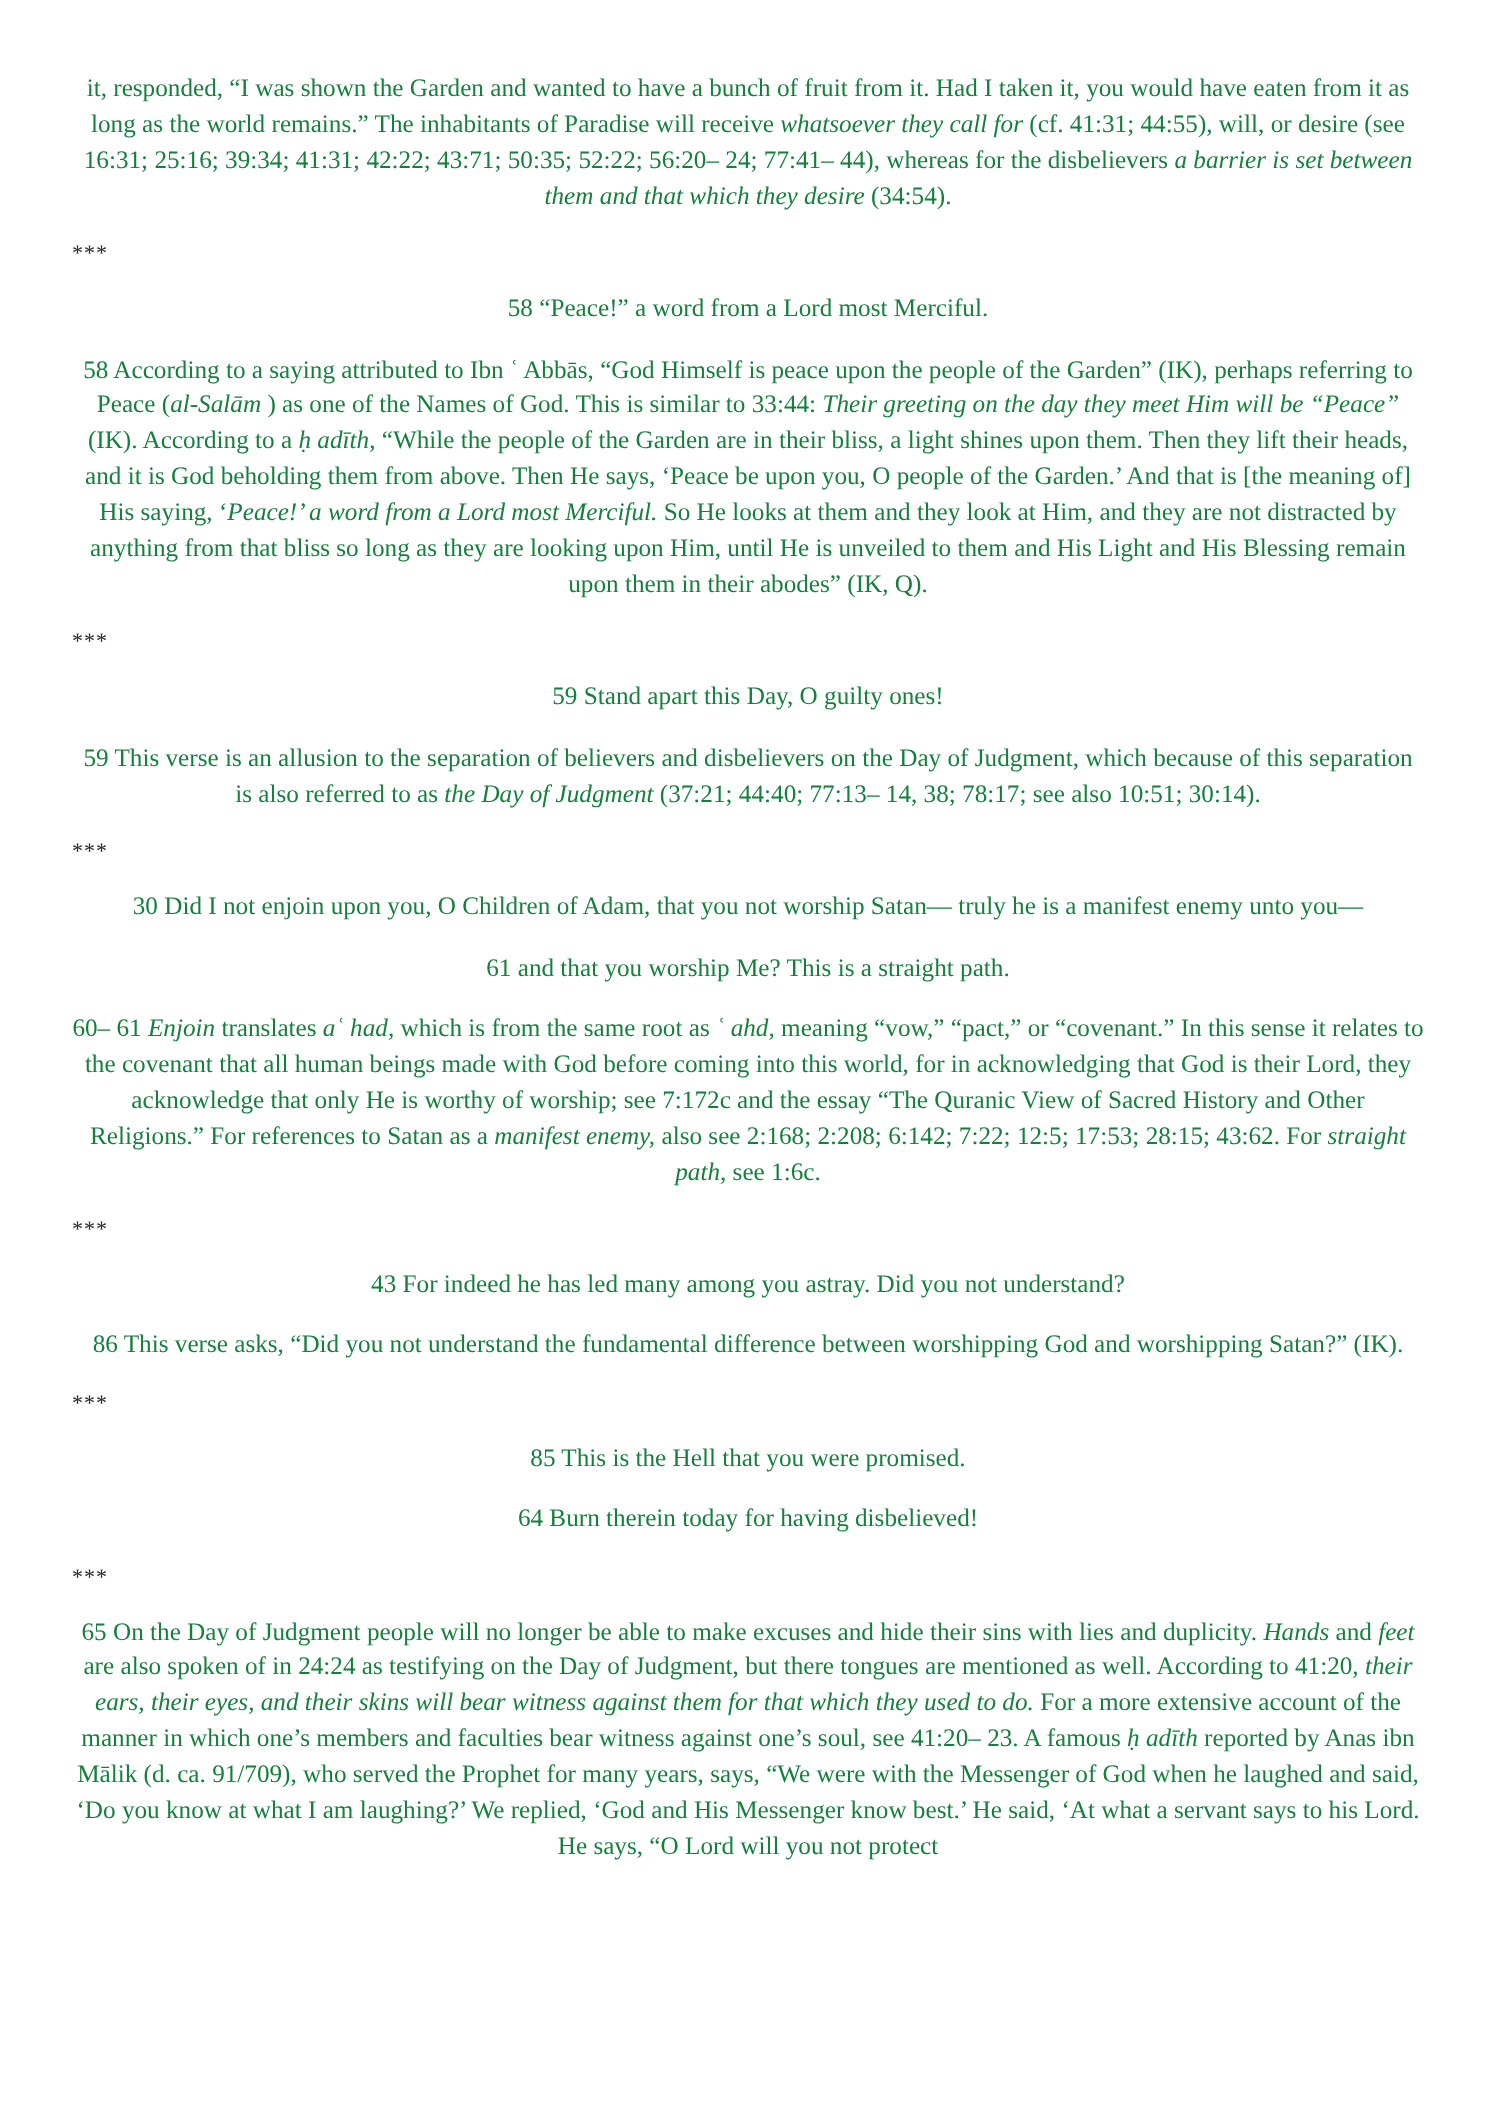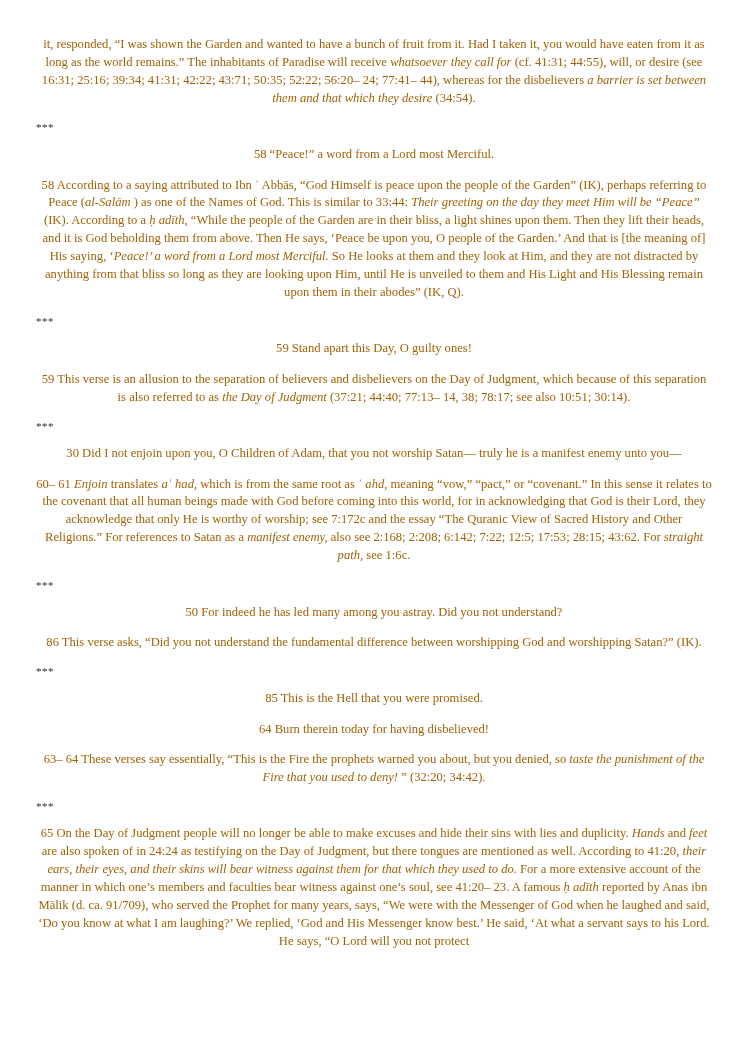--- a/index.html
+++ b/index.html
@@ -21,21 +21,21 @@
     box-sizing: border-box;
     padding: 36px 37px 0 36px;
     overflow: hidden;
     background: #ffffff;
   }
   .body-text {
     font-size: 12.6px;
     line-height: 17.9px;
     text-align: justify;
     text-justify: inter-word;
-    color: #a16207;
+    color: #15803d;
     margin: 0;
   }
   p.para {
     margin: 0 0 12.5px 0;
     text-align: center;
   }
   .sep {
     margin: 0 0 12px 0;
     font-size: 11px;
     line-height: 14px;
@@ -60,24 +60,24 @@
   <div id="content">
       <p class="para body-text"><span>it, responded, “I was shown the Garden and wanted to have a bunch of fruit from it. Had I taken it, you would have eaten from it as long as the world remains.” The inhabitants of Paradise will receive </span><i>whatsoever they call for</i><span> (cf. 41:31; 44:55), will, or desire (see 16:31; 25:16; 39:34; 41:31; 42:22; 43:71; 50:35; 52:22; 56:20– 24; 77:41– 44), whereas for the disbelievers </span><i>a barrier is set between them and that which they desire</i><span> (34:54).</span></p>
       <p class="sep body-text">***</p>
       <p class="para body-text verse nojust"><span>58 “Peace!” a word from a Lord most Merciful.</span></p>
       <p class="para body-text"><span>58     According to a saying attributed to Ibn ʿ Abbās, “God Himself is peace upon the people of the Garden” (IK), perhaps referring to Peace (</span><i>al-Salām</i><span> ) as one of the Names of God. This is similar to 33:44: </span><i>Their greeting on the day they meet Him will be “Peace”</i><span> (IK). According to a </span><i>ḥ adīth</i><span>, “While the people of the Garden are in their bliss, a light shines upon them. Then they lift their heads, and it is God beholding them from above. Then He says, ‘Peace be upon you, O people of the Garden.’ And that is [the meaning of] His saying, ‘</span><i>Peace!’ a word from a Lord most Merciful.</i><span> So He looks at them and they look at Him, and they are not distracted by anything from that bliss so long as they are looking upon Him, until He is unveiled to them and His Light and His Blessing remain upon them in their abodes” (IK, Q).</span></p>
       <p class="sep body-text">***</p>
       <p class="para body-text verse nojust"><span>59 Stand apart this Day, O guilty ones!</span></p>
       <p class="para body-text"><span>59     This verse is an allusion to the separation of believers and disbelievers on the Day of Judgment, which because of this separation is also referred to as </span><i>the Day of Judgment</i><span> (37:21; 44:40; 77:13– 14, 38; 78:17; see also 10:51; 30:14).</span></p>
       <p class="sep body-text">***</p>
       <p class="para body-text verse nojust"><span>30 Did I not enjoin upon you, O Children of Adam, that you not worship Satan— truly he is a manifest enemy unto you—</span></p>
+      <p class="para body-text verse nojust"><span>61 and that you worship Me? This is a straight path.</span></p>
       <p class="para body-text"><span>60– 61     </span><i>Enjoin</i><span> translates </span><i>aʿ had,</i><span> which is from the same root as </span><i>ʿ ahd,</i><span> meaning “vow,” “pact,” or “covenant.” In this sense it relates to the covenant that all human beings made with God before coming into this world, for in acknowledging that God is their Lord, they acknowledge that only He is worthy of worship; see 7:172c and the essay “The Quranic View of Sacred History and Other Religions.” For references to Satan as a </span><i>manifest enemy,</i><span> also see 2:168; 2:208; 6:142; 7:22; 12:5; 17:53; 28:15; 43:62. For </span><i>straight path,</i><span> see 1:6c.</span></p>
       <p class="sep body-text">***</p>
-      <p class="para body-text verse nojust"><span>50 For indeed he has led many among you astray. Did you not understand?</span></p>
+      <p class="para body-text verse nojust"><span>43 For indeed he has led many among you astray. Did you not understand?</span></p>
       <p class="para body-text"><span>86     This verse asks, “Did you not understand the fundamental difference between worshipping God and worshipping Satan?” (IK).</span></p>
       <p class="sep body-text">***</p>
       <p class="para body-text verse nojust"><span>85 This is the Hell that you were promised.</span></p>
       <p class="para body-text verse nojust"><span>64 Burn therein today for having disbelieved!</span></p>
-      <p class="para body-text"><span>63– 64     These verses say essentially, “This is the Fire the prophets warned you about, but you denied, so </span><i>taste the punishment of the Fire that you used to deny!</i><span> ” (32:20; 34:42).</span></p>
       <p class="sep body-text">***</p>
       <p class="para body-text"><span>65     On the Day of Judgment people will no longer be able to make excuses and hide their sins with lies and duplicity. </span><i>Hands</i><span> and </span><i>feet</i><span> are also spoken of in 24:24 as testifying on the Day of Judgment, but there tongues are mentioned as well. According to 41:20, </span><i>their ears, their eyes, and their skins will bear witness against them for that which they used to do.</i><span> For a more extensive account of the manner in which one’s members and faculties bear witness against one’s soul, see 41:20– 23. A famous </span><i>ḥ adīth</i><span> reported by Anas ibn Mālik (d. ca. 91/709), who served the Prophet for many years, says, “We were with the Messenger of God when he laughed and said, ‘Do you know at what I am laughing?’ We replied, ‘God and His Messenger know best.’ He said, ‘At what a servant says to his Lord. He says, “O Lord will you not protect</span></p>
     </div>
 </div>
 
 </body></html>

